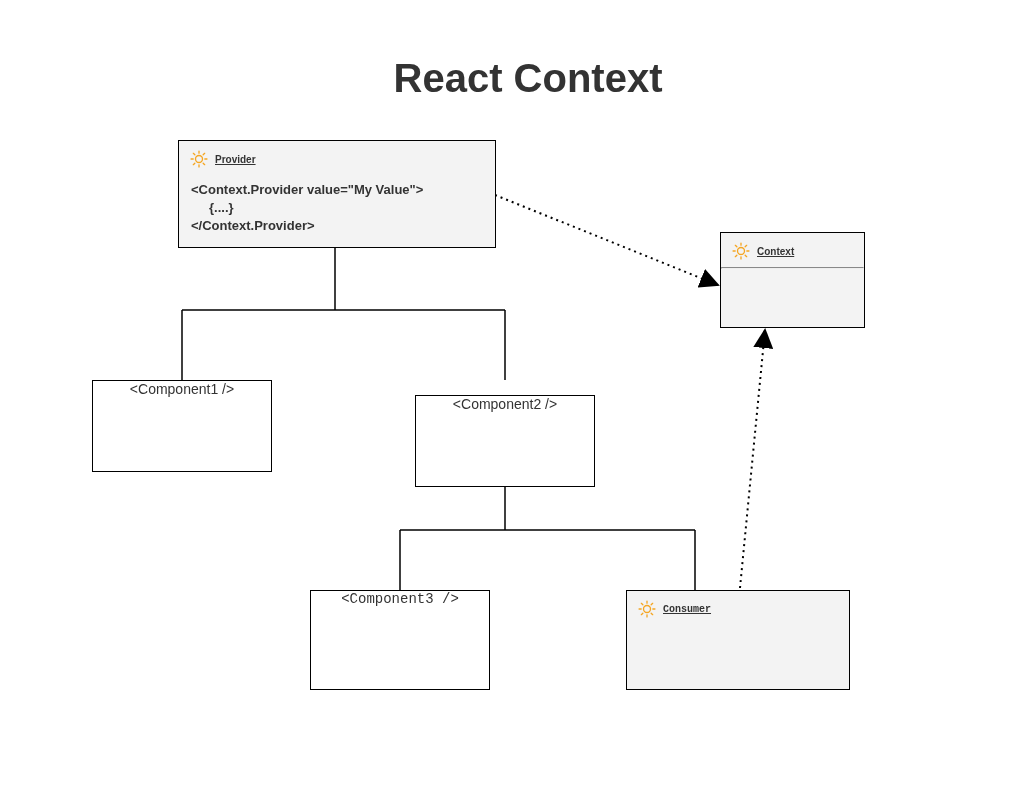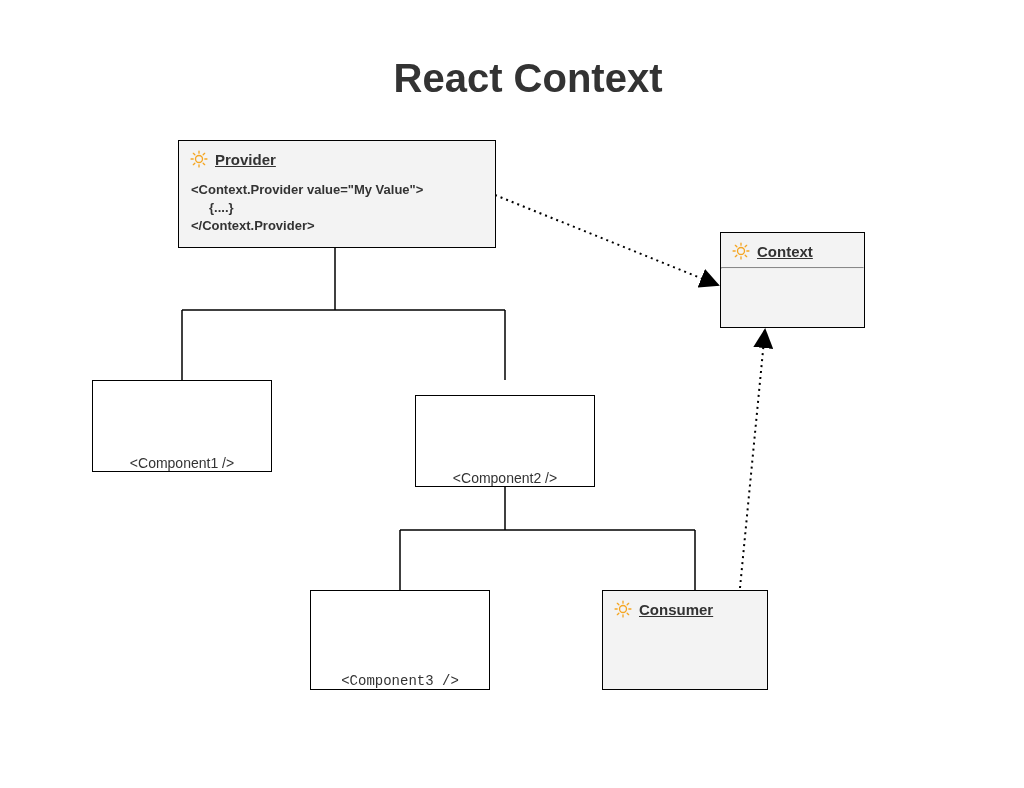--- a/index.html
+++ b/index.html
@@ -31,36 +31,36 @@
   }
   .box-shaded {
     background: #f3f3f3;
   }
   .box-header {
     padding: 8px 10px 6px 10px;
     display: flex;
     align-items: center;
     gap: 6px;
     font-weight: 700;
-    font-size: 15px;
+    font-size: 10px;
     text-decoration: underline;
   }
   .box-body {
     padding: 6px 12px 10px 12px;
     font-size: 13px;
     font-weight: 700;
     line-height: 1.4;
     white-space: pre;
   }
   .box-body-plain {
     font-weight: 400;
   }
   .component-box {
     display: flex;
-    align-items: flex-end;
+    align-items: flex-start;
     justify-content: center;
     font-size: 14px;
     font-weight: 400;
   }
   .divider {
     border-top: 1px solid #888;
     margin: 0;
   }
   svg.connectors {
     position: absolute;
@@ -148,20 +148,20 @@
 </div>
 
 <div class="box component-box" style="left:415px; top:395px; width:180px; height:92px;">
   <span>&lt;Component2 /&gt;</span>
 </div>
 
 <div class="box component-box" style="left:310px; top:590px; width:180px; height:100px;font-family:Liberation Mono, monospace;">
   <span>&lt;Component3 /&gt;</span>
 </div>
 
-<div class="box box-shaded" style="left:602px; top:590px; width:166px; height:100px;">
+<div class="box box-shaded" style="left:626px; top:590px; width:224px; height:100px;font-family:Liberation Mono, monospace;">
   <div class="box-header">
     <svg class="gear-icon" width="20" height="20">
         <use href="#gear"></use>
       </svg>
     <span>Consumer</span>
   </div>
 </div>
 
 </body></html>

